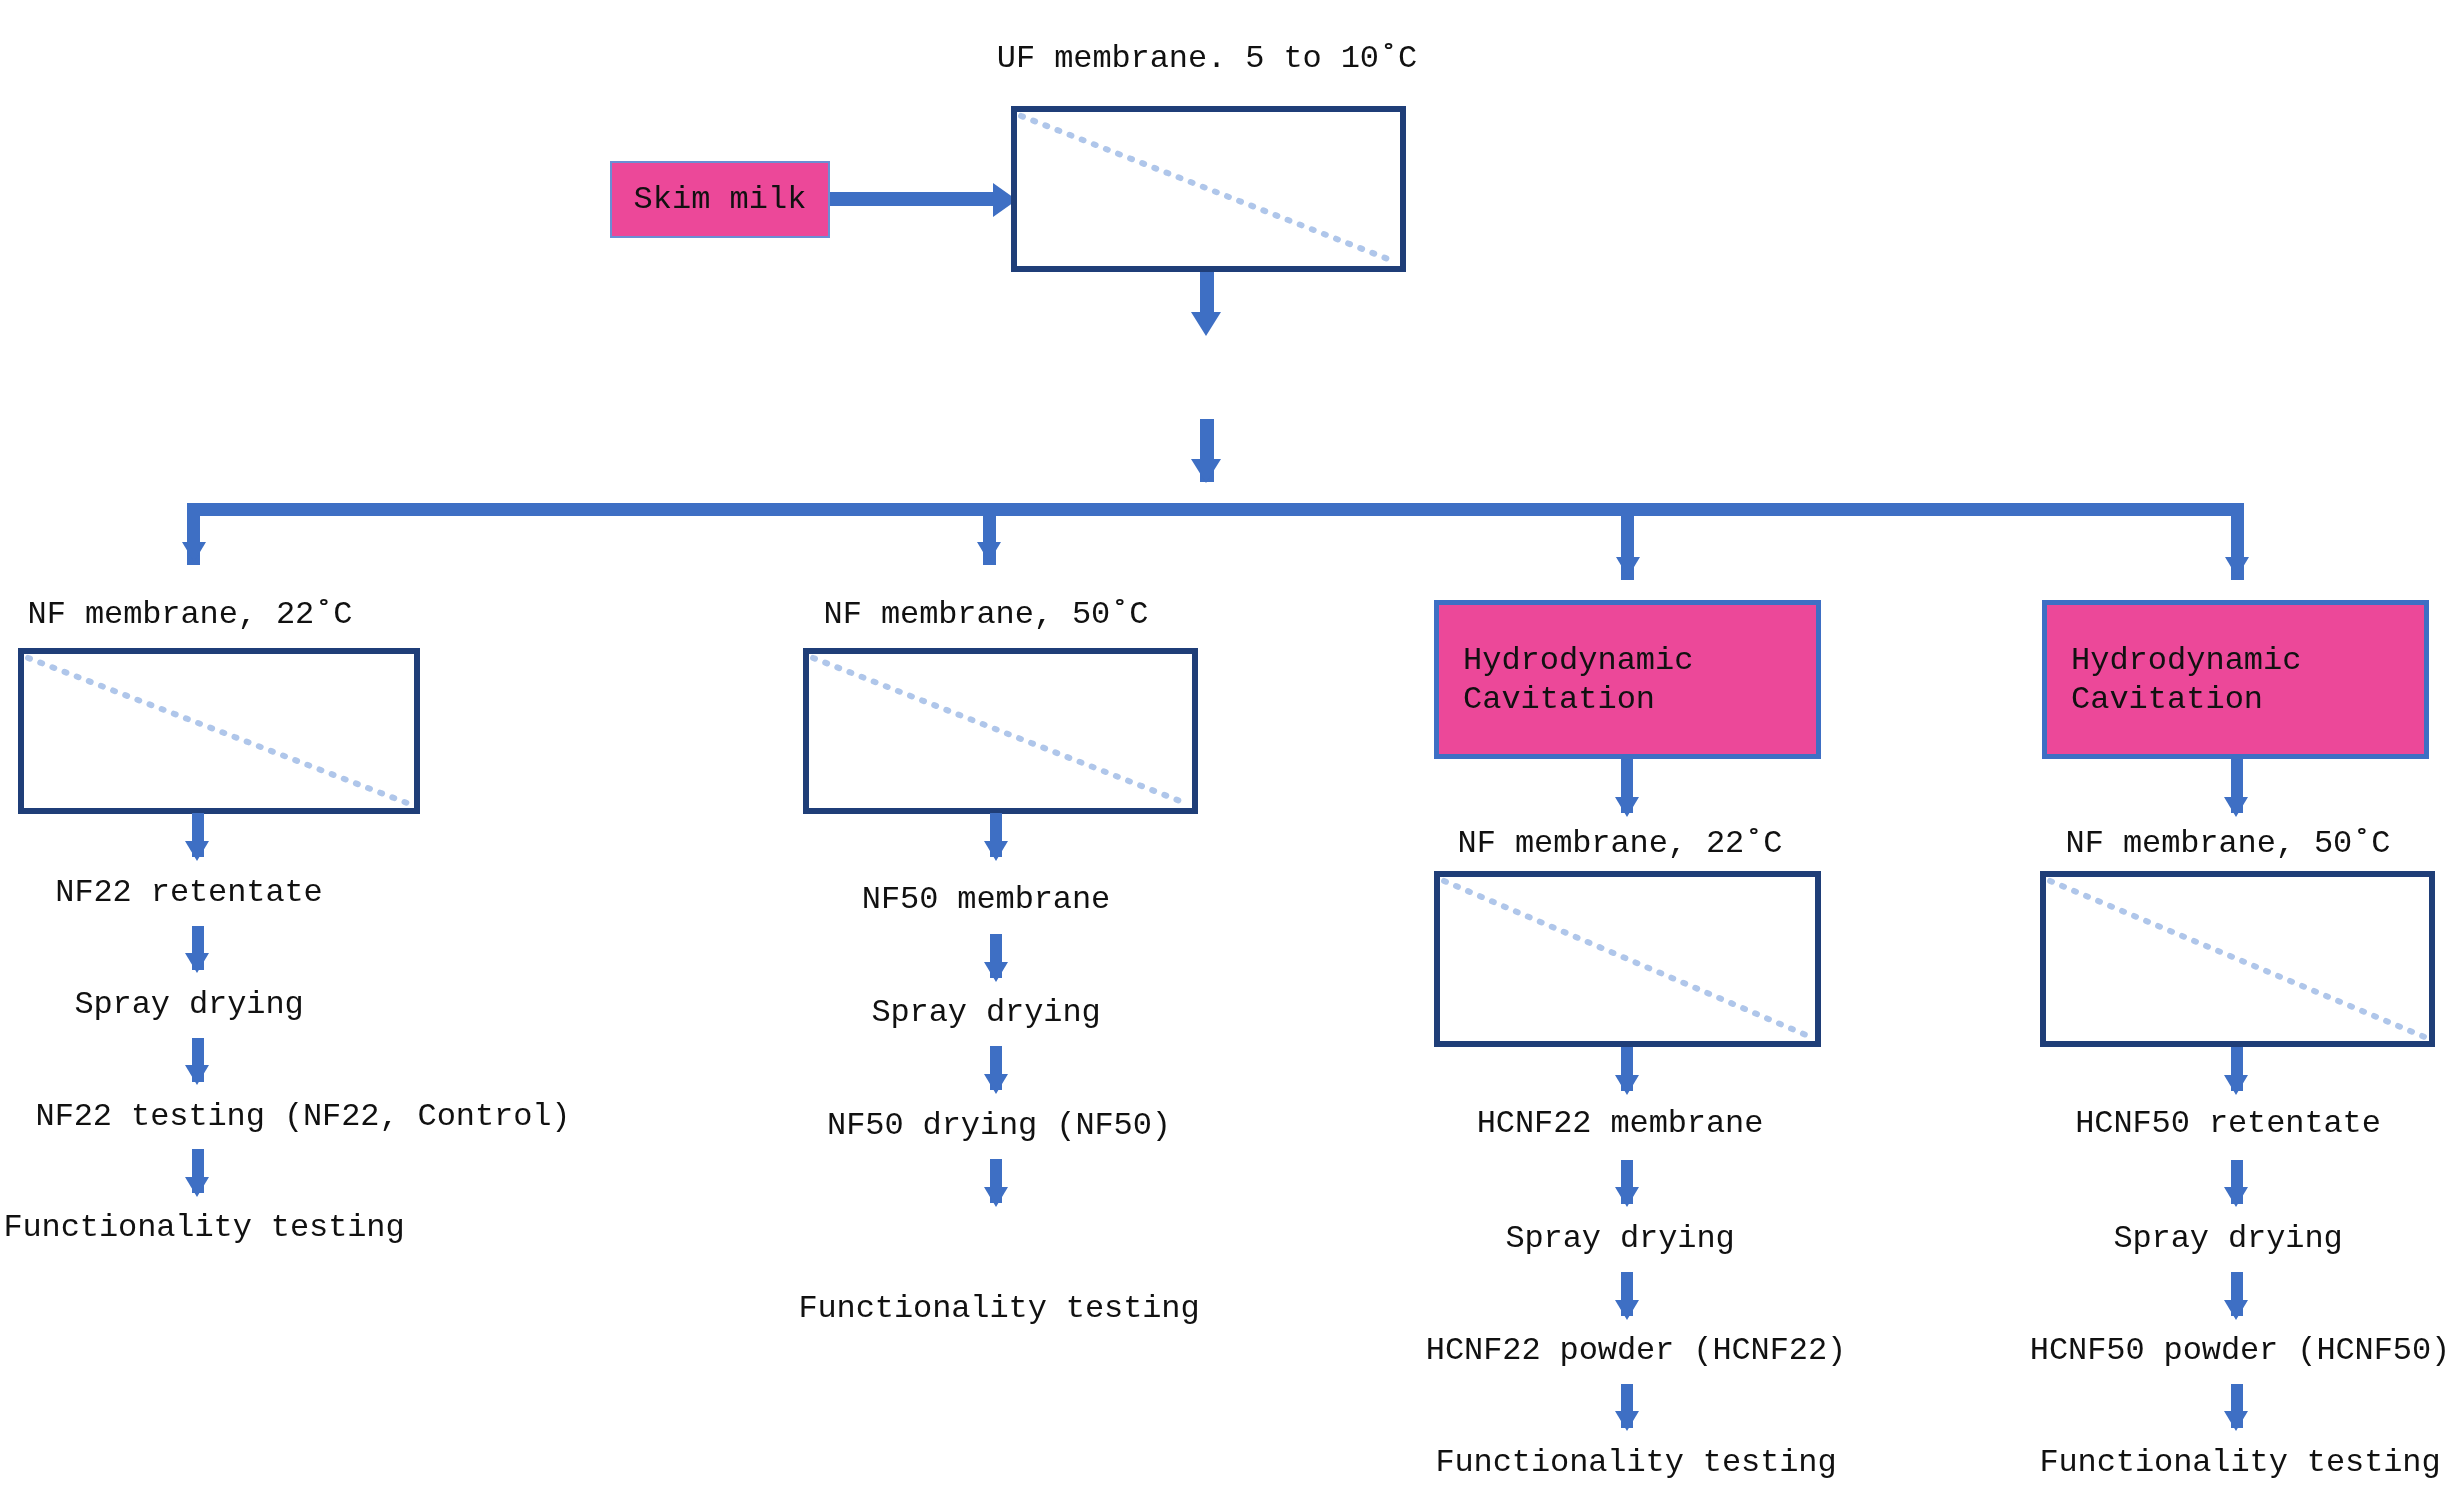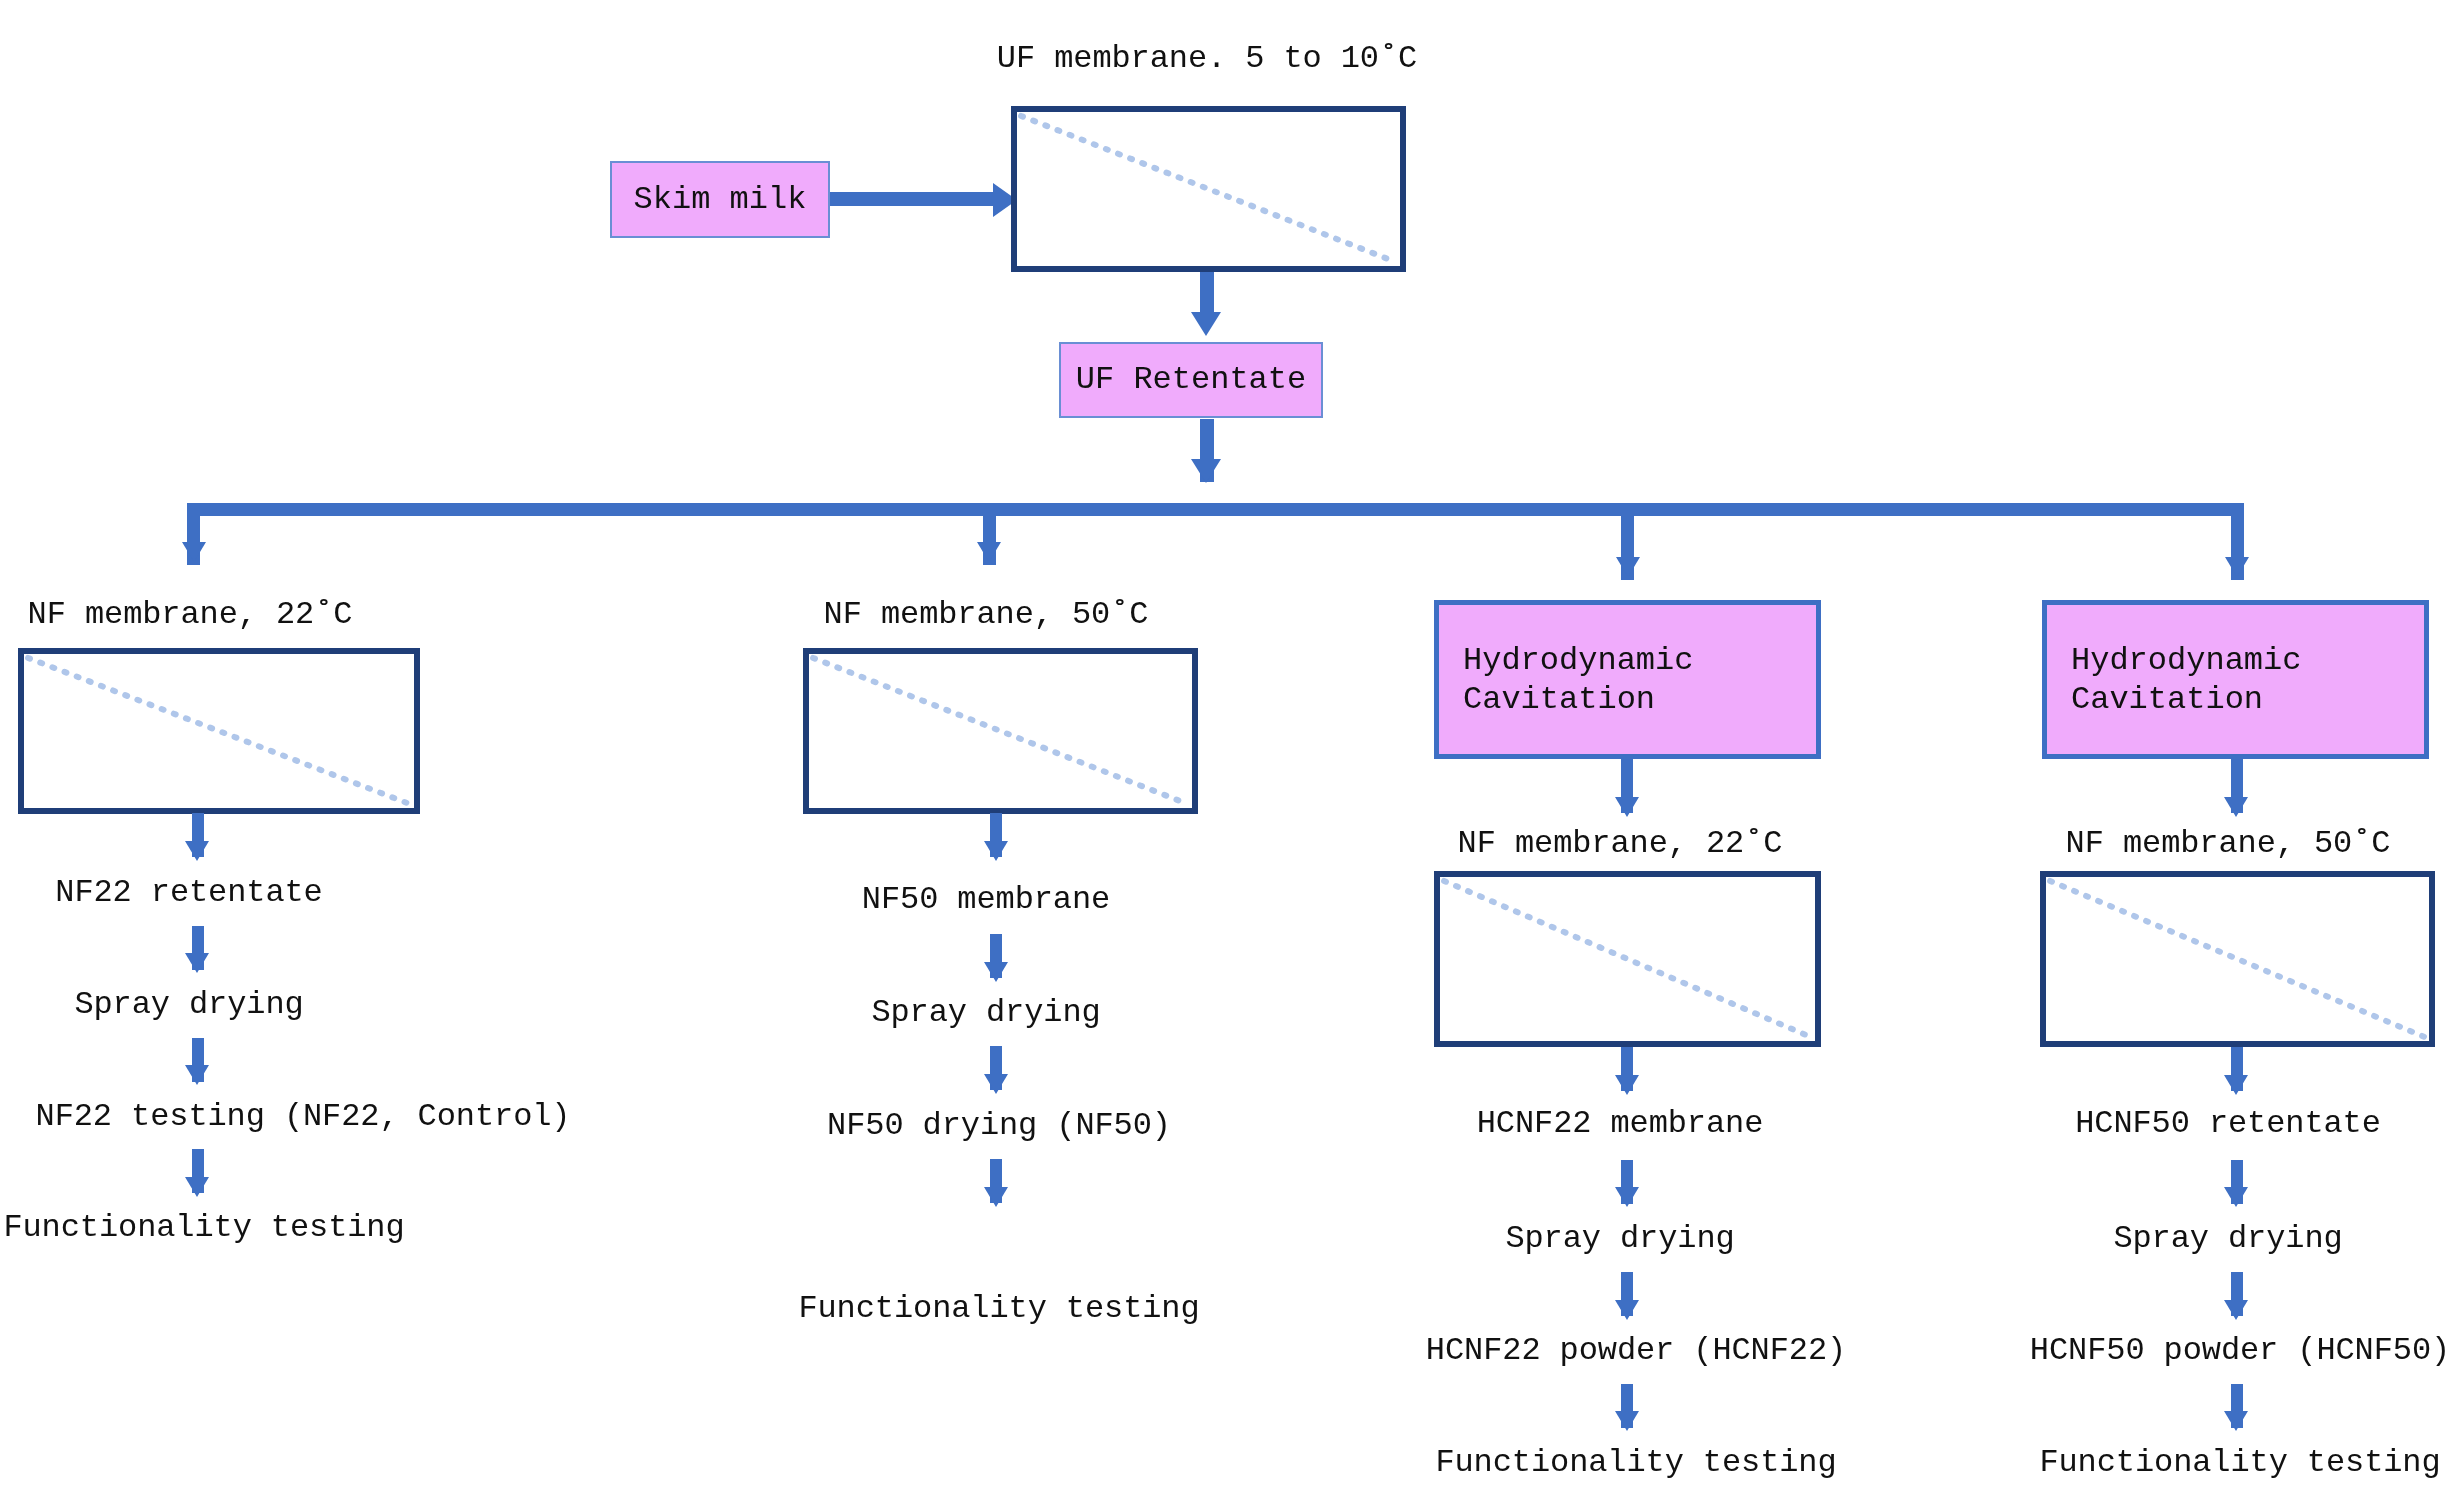--- a/index.html
+++ b/index.html
@@ -43,21 +43,21 @@
     inset: 0;
     width: 100%;
     height: 100%;
     display: block;
   }
 
   
   .plain-box {
     position: absolute;
     box-sizing: border-box;
-    background: #f0abfc;
+    background: #ec4899;
     border: 2.8px solid #6A8FD4;
   }
   .plain-box.thick {
     border: 5px solid #3E6FC4;
   }
   .plain-box .box-text {
     position: absolute;
     color: #111111;
     font-size: 32px;
     line-height: 1.22;
@@ -120,23 +120,20 @@
 
   <div class="membrane-box" style="left:1011px; top:70px; width:395px; height:166px;">
     <svg class="diag" viewBox="0 0 560 235" preserveAspectRatio="none">
       <line x1="6" y1="6" x2="554" y2="229" stroke="#AFC6EA" stroke-width="6" stroke-dasharray="2 11" stroke-linecap="round" vector-effect="non-scaling-stroke"></line>
     </svg>
   </div>
 
   <div class="vline" style="left:1200px; top:236px; width:14px; height:45px;"></div>
   <div class="arrowhead" style="left:1191px; top:276px;"></div>
 
-  <div class="plain-box centered" style="left:1059px; top:306px; width:264px; height:76px;">
-    <div class="box-text">UF Retentate</div>
-  </div>
 
   <div class="vline" style="left:1200px; top:383px; width:14px; height:63px;"></div>
   <div class="arrowhead" style="left:1191px; top:423px;"></div>
 
   <div class="hline" style="left:187px; top:467px; width:2056px; height:12.7px;"></div>
 
   <div class="vline" style="left:187px; top:467px; width:12.7px; height:62px;"></div>
   <div class="arrowhead small" style="left:182px; top:506px;"></div>
 
   <div class="vline" style="left:983px; top:467px; width:12.7px; height:62px;"></div>

